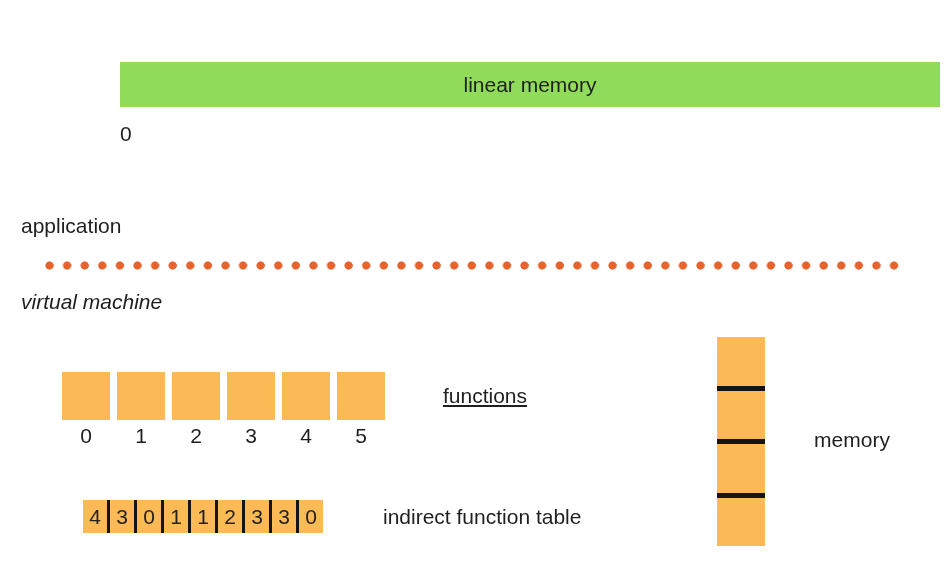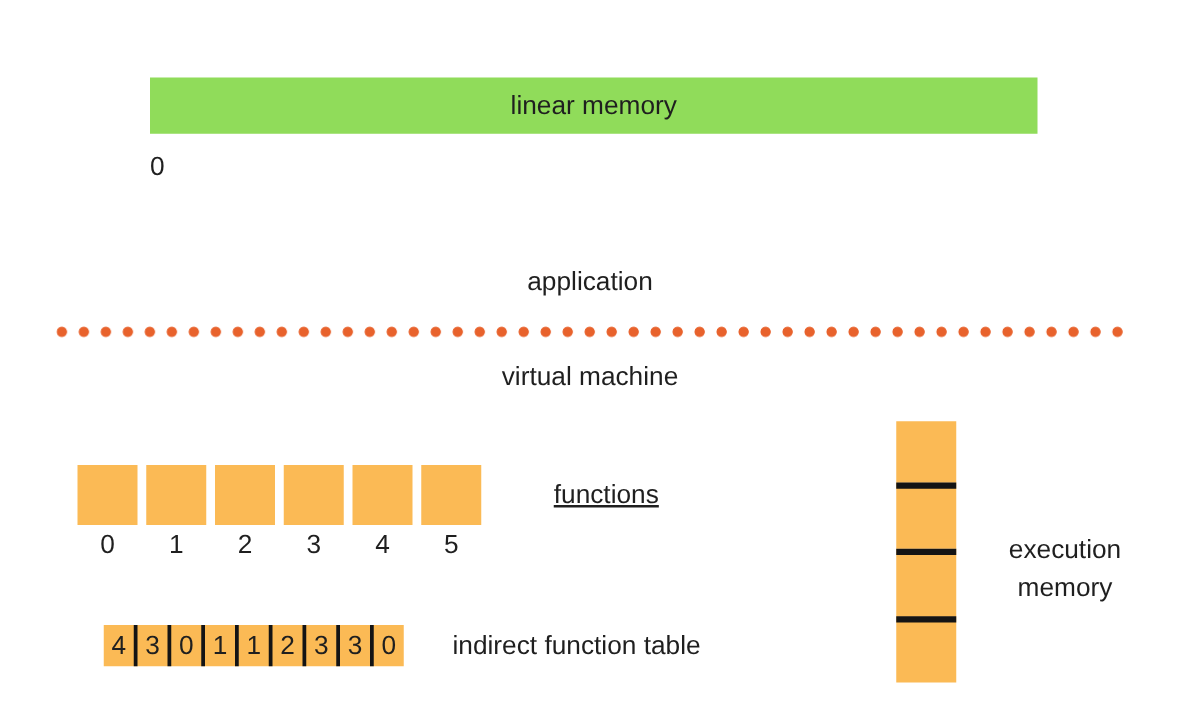--- a/index.html
+++ b/index.html
@@ -12,39 +12,40 @@
     font-family: "Liberation Sans", sans-serif;
     color: #1f1f1f;
     font-size: 21px;
     overflow: hidden;
   }
 
   
   .lm-bar {
     position: absolute;
     left: 120px; top: 62px;
-    width: 710px; height: 45px;
+    width: 820px; height: 45px;
     background: #90DC5A;
     display: flex; align-items: center; justify-content: center;
   }
   .lm-range {
     position: absolute;
     left: 120px; top: 122px;
     width: 740px;
     display: flex; justify-content: space-between;
   }
 
   
   .app-label, .vm-label {
     position: absolute;
     left: 0; width: 944px;
-    text-align: center;
+    text-align: left;
+    padding-left: 21px;
   }
   .app-label { top: 214px; }
-  .vm-label  { top: 290px; }
+  .vm-label  { top: 290px; font-style: italic; }
   .dotted-line {
     position: absolute;
     left: 45px; top: 261px;
     width: 861px; height: 9px;
     background-image: radial-gradient(circle at 4.5px 4.5px, #E8622C 3.8px, rgba(232,98,44,0) 4.4px);
     background-size: 17.6px 9px;
     background-repeat: repeat-x;
   }
 
   
@@ -70,21 +71,21 @@
     background: #FBBA55;
     display: flex;
   }
   .ift-cell {
     flex: 1;
     display: flex; align-items: center; justify-content: center;
   }
   .ift-cell + .ift-cell { border-left: 3px solid #141414; }
   .ift-caption {
     position: absolute;
-    left: 362px; top: 500px; height: 33px;
+    left: 383px; top: 500px; height: 33px;
     display: flex; align-items: center;
   }
 
   
   .stack-col {
     position: absolute;
     left: 717px; top: 337px;
     width: 48px; height: 209px;
     display: flex; flex-direction: column;
   }
@@ -153,17 +154,16 @@
     </div>
   <div class="ift-caption">indirect function table</div>
 
   <div class="stack-col">
       <div class="stack-seg"></div>
       <div class="stack-seg"></div>
       <div class="stack-seg"></div>
       <div class="stack-seg"></div>
     </div>
   <div class="stack-caption">
-    <div>execution</div>
     <div>memory</div>
   </div>
 
 </div>
 
 </body></html>

